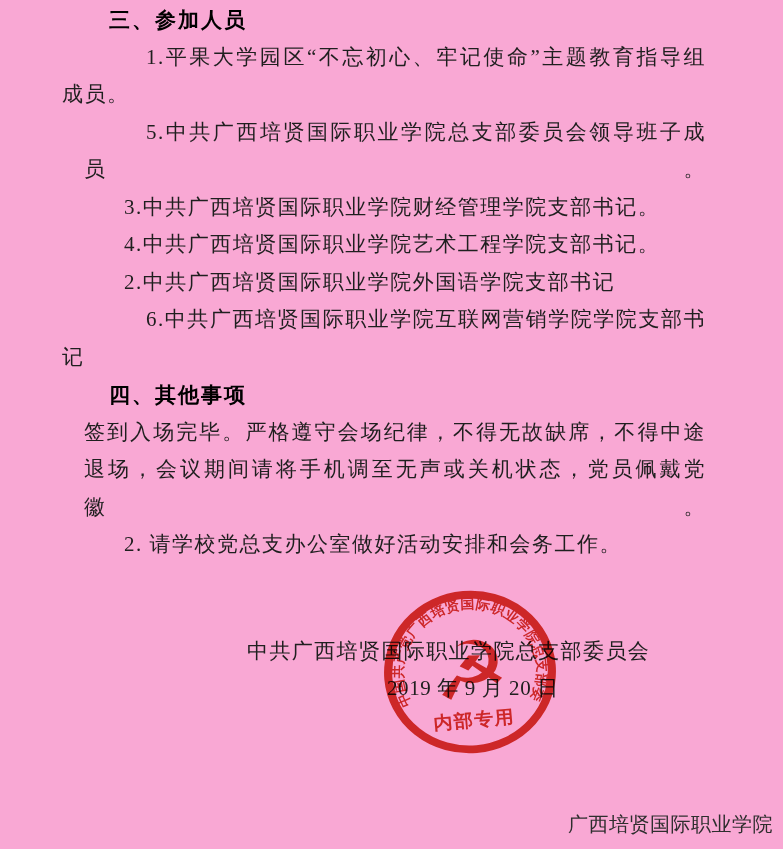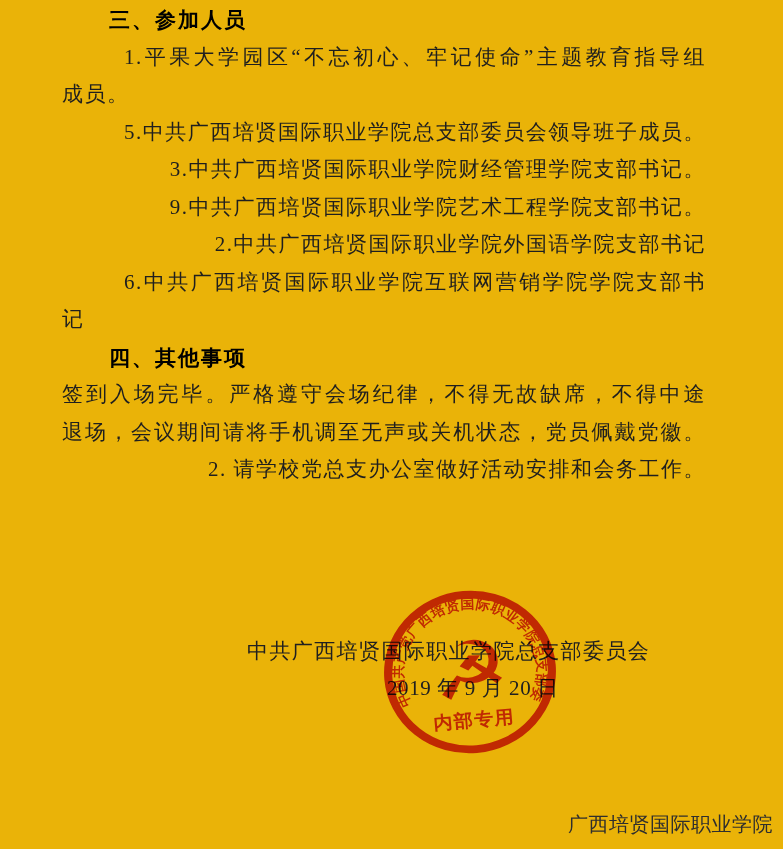--- a/index.html
+++ b/index.html
@@ -1,30 +1,30 @@
 <!DOCTYPE html>
 <html><head>
 <meta charset="utf-8">
 <style>
   html,body{margin:0;padding:0;background:#ffffff;}
   .page{
-    position:relative;width:783px;height:849px;background:#eab308;overflow:hidden;
+    position:relative;width:783px;height:849px;background:#f9a8d4;overflow:hidden;
     font-family:"Liberation Serif","DejaVu Serif",serif;
   }
   .doc-body{
     position:absolute;left:62px;top:1px;width:644px;
     font-size:21px;line-height:37.5px;color:#1f1f1f;letter-spacing:1.5px;
   }
   .ln{min-height:37.5px;}
   .ln.h{
     font-weight:bold;color:#000;text-indent:47px;letter-spacing:2px;
     font-family:"Liberation Sans","DejaVu Sans",sans-serif;
   }
-  .ln.indent{text-indent:62px;text-align:right;}
-  .ln.fill{text-align:justify;text-align-last:justify;}
+  .ln.indent{text-indent:62px;}
+  .ln.fill{text-align:justify;text-align-last:justify;margin-left:22px;}
   .sig{
     position:absolute;color:#202020;font-size:21px;line-height:30px;white-space:nowrap;
   }
   #sig-org{left:247px;top:636px;letter-spacing:1.4px;}
   #sig-date{left:387px;top:673px;letter-spacing:0.6px;}
   .seal{
     position:absolute;left:379px;top:586px;width:182px;height:172px;
     mix-blend-mode:multiply;opacity:0.93;transform:rotate(-5deg);
   }
   .footer{
@@ -36,21 +36,21 @@
 <body>
 
 <div class="page">
 
   <div class="doc-body">
     <div class="ln h">三、参加人员</div>
     <div class="ln indent fill">1.平果大学园区“不忘初心、牢记使命”主题教育指导组</div>
     <div class="ln">成员。</div>
     <div class="ln indent fill">5.中共广西培贤国际职业学院总支部委员会领导班子成员。</div>
     <div class="ln indent">3.中共广西培贤国际职业学院财经管理学院支部书记。</div>
-    <div class="ln indent">9.中共广西培贤国际职业学院艺术工程学院支部书记。</div>
+    <div class="ln indent">4.中共广西培贤国际职业学院艺术工程学院支部书记。</div>
     <div class="ln indent">2.中共广西培贤国际职业学院外国语学院支部书记</div>
     <div class="ln indent fill">6.中共广西培贤国际职业学院互联网营销学院学院支部书</div>
     <div class="ln">记</div>
     <div class="ln h">四、其他事项</div>
     <div class="ln fill">签到入场完毕。严格遵守会场纪律，不得无故缺席，不得中途</div>
     <div class="ln fill">退场，会议期间请将手机调至无声或关机状态，党员佩戴党徽。</div>
     <div class="ln indent">2. 请学校党总支办公室做好活动安排和会务工作。</div>
   </div>
 
   <div class="sig" id="sig-org">中共广西培贤国际职业学院总支部委员会</div>

